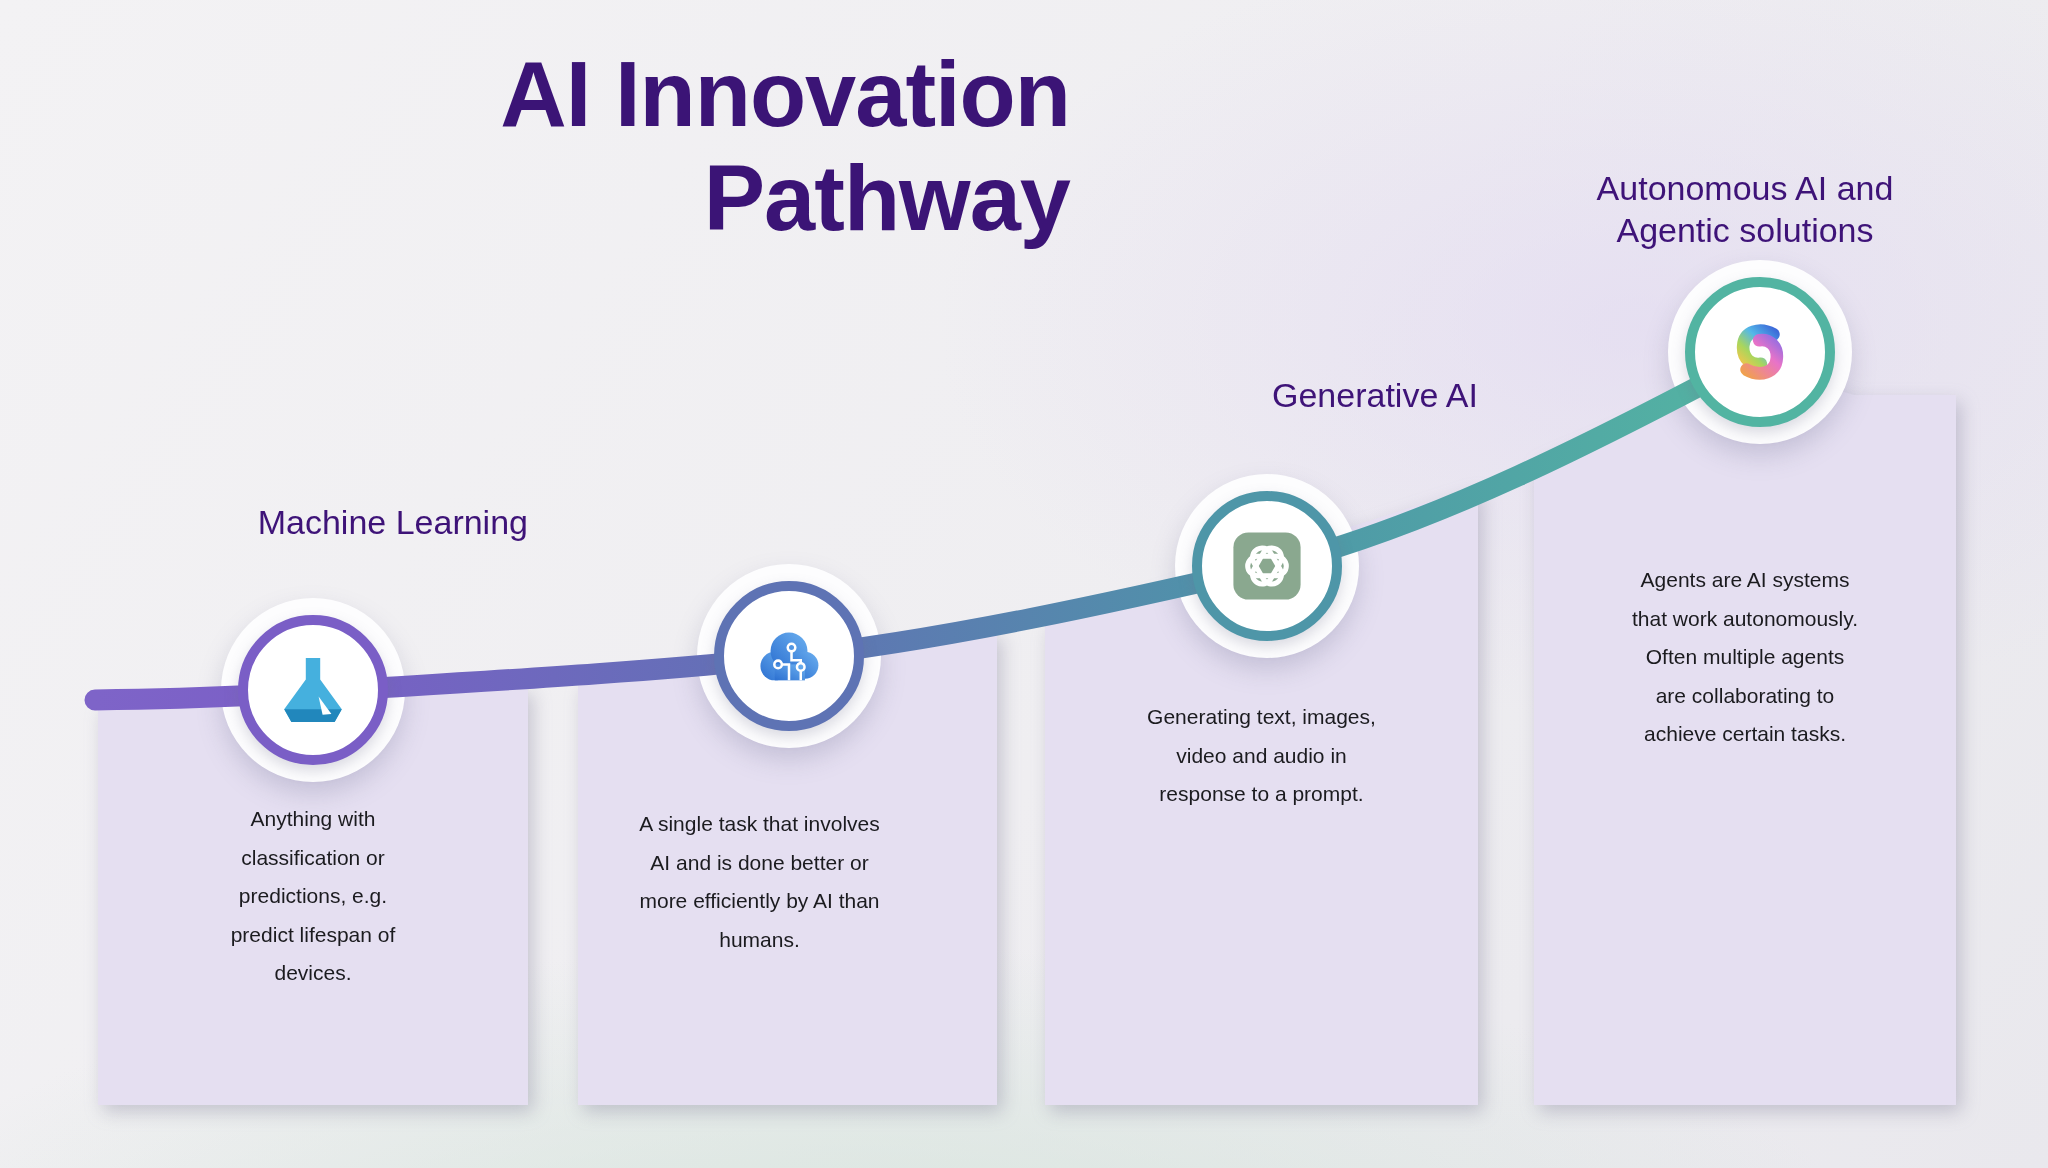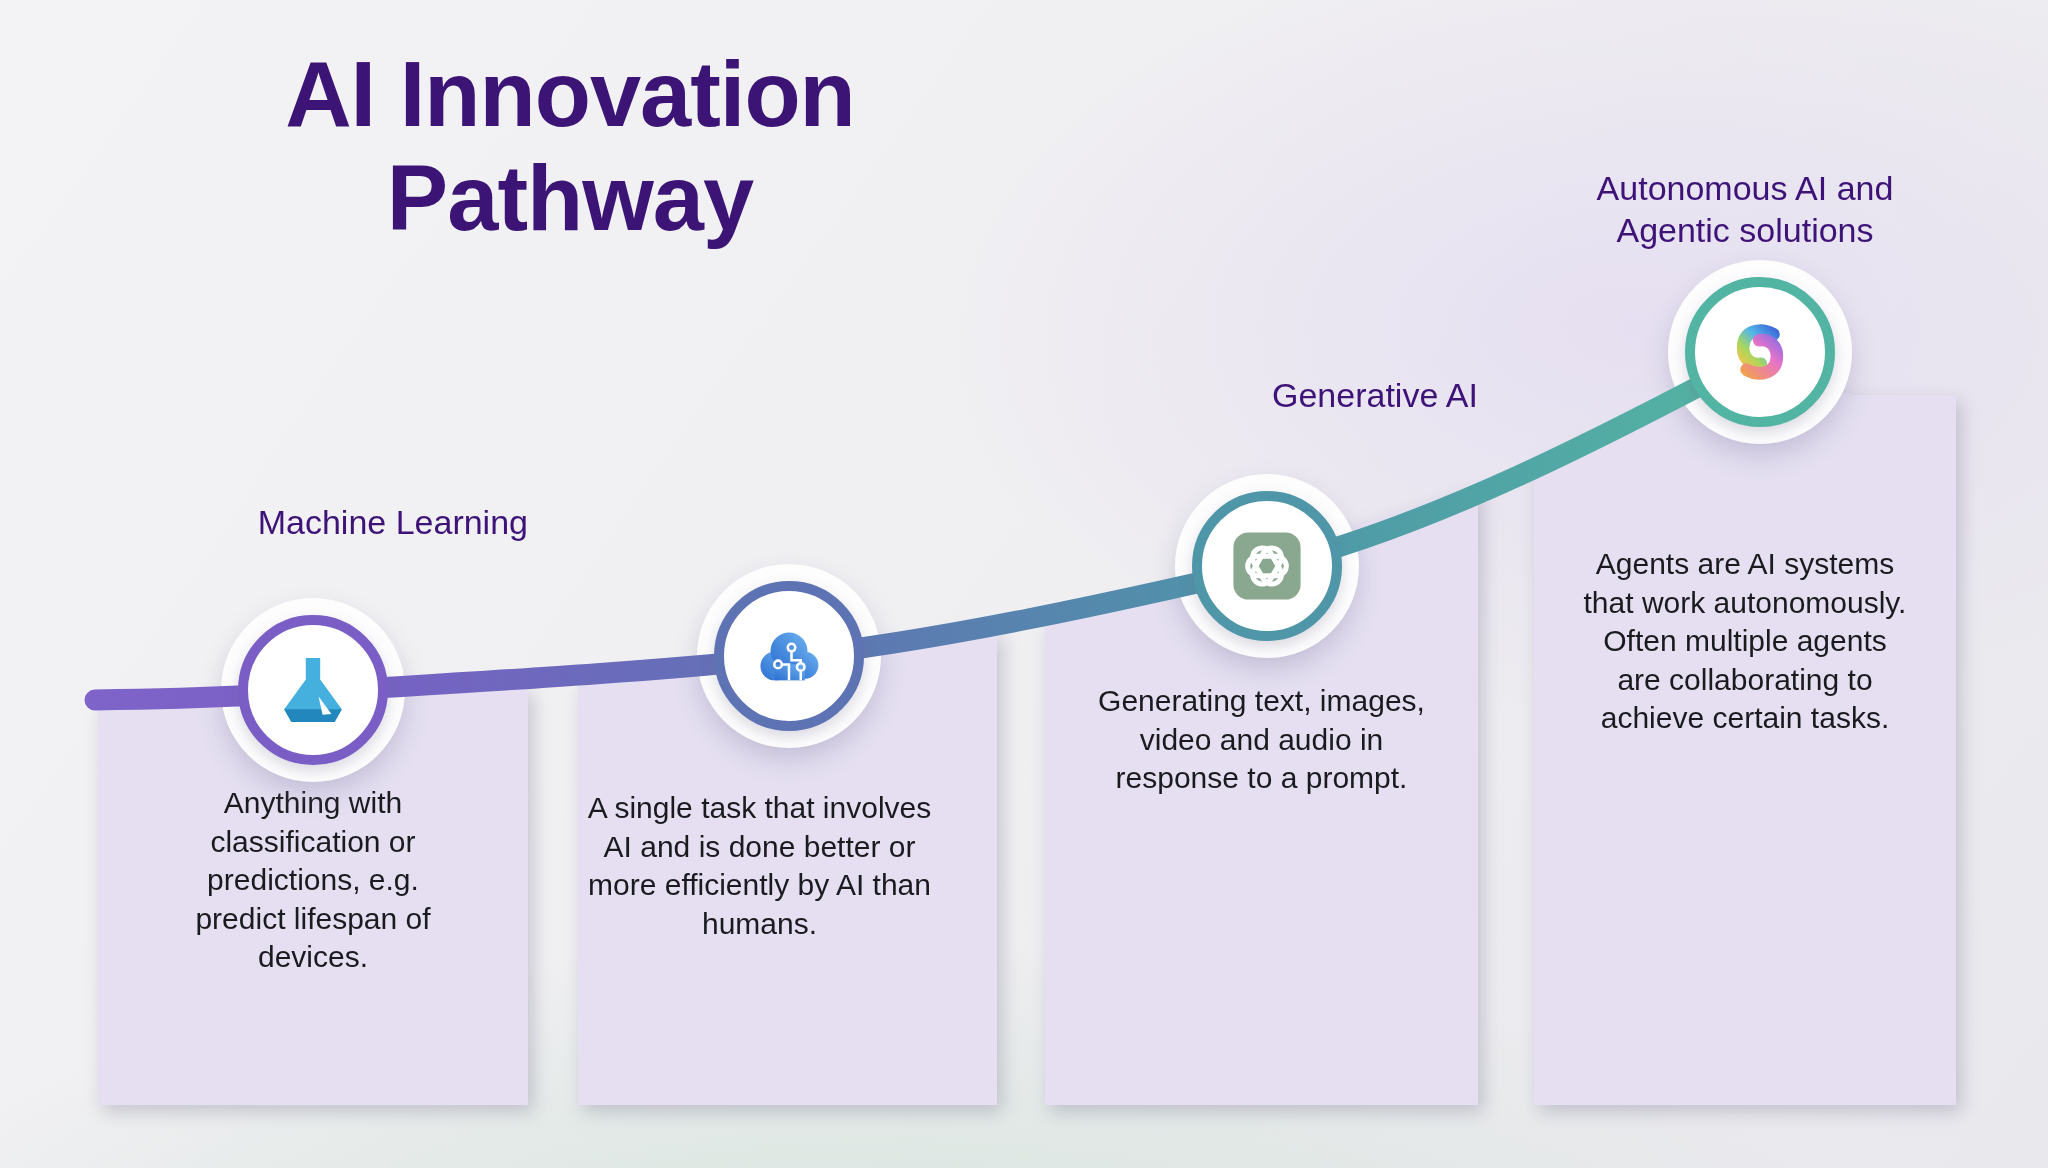--- a/index.html
+++ b/index.html
@@ -6,21 +6,21 @@
   #stage {
     position:relative; width:2048px; height:1168px; overflow:hidden;
     font-family:"Liberation Sans", sans-serif;
     background:
       radial-gradient(1000px 560px at 80% 28%, rgba(224,214,242,.60), rgba(224,214,242,0) 70%),
       radial-gradient(1500px 520px at 42% 112%, rgba(208,226,215,.85), rgba(208,226,215,0) 70%),
       linear-gradient(125deg, #f3f2f4 0%, #efeef1 55%, #e9e8ed 100%);
   }
   .page-title {
     position:absolute; left:70px; top:42px; width:1000px;
-    text-align:center; font-size:92px; line-height:104px; font-weight:800;
+    text-align:right; font-size:92px; line-height:104px; font-weight:800;
     letter-spacing:-1px; color:#3b1476; white-space:pre-line; z-index:2;
   }
   .stage-heading {
     position:absolute; text-align:center; font-weight:400; font-size:34px;
     line-height:42px; color:#3e1378; white-space:pre-line; z-index:2;
   }
   #heading-1 { left:98px;   width:430px; top:501px;text-align:right; }
   #heading-2 { left:578px;  width:419px; top:449px; }
   #heading-3 { left:1045px; width:433px; top:374px;text-align:right; }
   #heading-4 { left:1534px; width:422px; top:167px; }
@@ -30,22 +30,22 @@
   #cardwrap-1 { left:98px;   top:675px; width:430px; height:430px; }
   #card-1 { clip-path:polygon(0 30px, 45% 27px, 100% 11px, 100% 100%, 0 100%); }
   #cardwrap-2 { left:578px;  top:620px; width:419px; height:485px; }
   #card-2 { clip-path:polygon(0 64px, 100% 10px, 100% 100%, 0 100%); }
   #cardwrap-3 { left:1045px; top:475px; width:433px; height:630px; }
   #card-3 { clip-path:polygon(0 150px, 100% 11px, 100% 100%, 0 100%); }
   #cardwrap-4 { left:1534px; top:383px; width:422px; height:722px; }
   #card-4 { clip-path:polygon(0 78px, 165px 8px, 280px 0, 320px 12px, 100% 12px, 100% 100%, 0 100%); }
 
   .card-desc {
-    position:absolute; text-align:center; font-size:30px; line-height:38.5px;
-    color:#1b1b1f; white-space:pre-line; z-index:4;
+    position:absolute; text-align:center; font-size:21px; line-height:38.5px;
+    color:#1b1b1f; white-space:pre-line; z-index:4;margin-top:16px;
   }
   #desc-1 { left:98px;   width:430px; top:784px; }
   #desc-2 { left:550px;  width:419px; top:789px; }
   #desc-3 { left:1045px; width:433px; top:682px; }
   #desc-4 { left:1534px; width:422px; top:545px; }
 
   .notch {
     position:absolute; width:184px; height:184px; border-radius:50%;
     background:#fdfdfe; box-shadow:0 12px 24px rgba(125,125,158,.30); z-index:4;
   }

